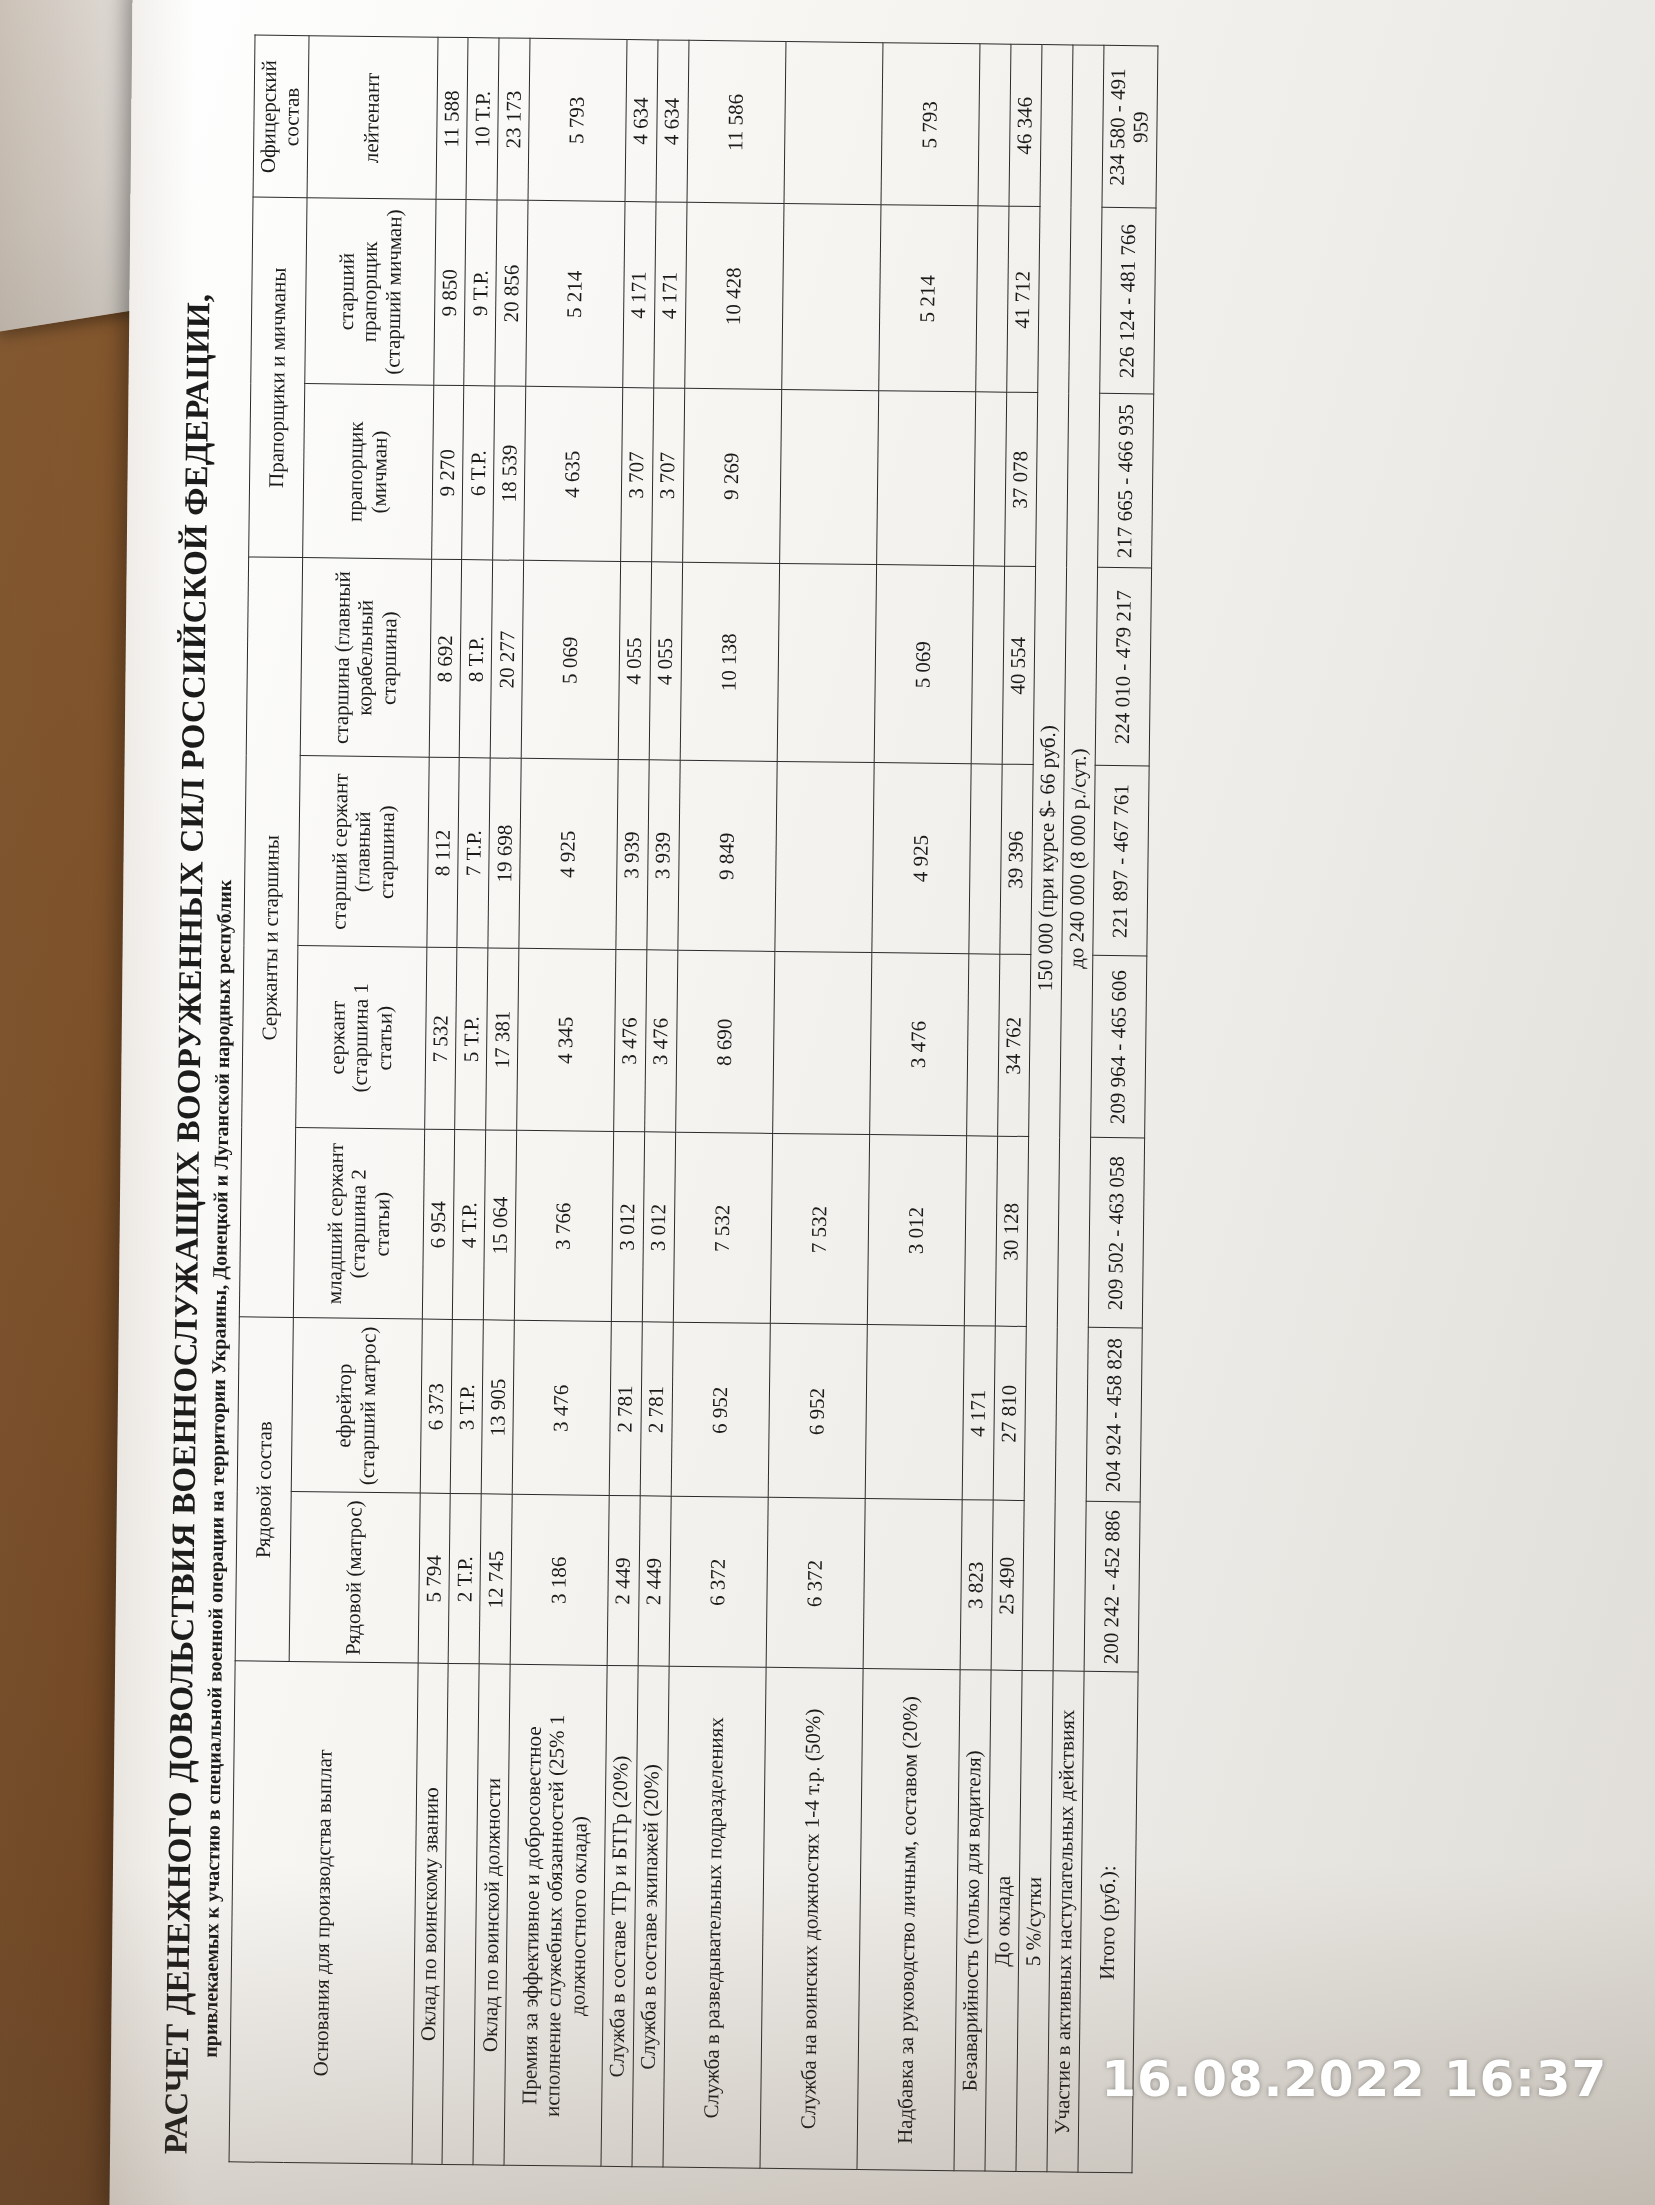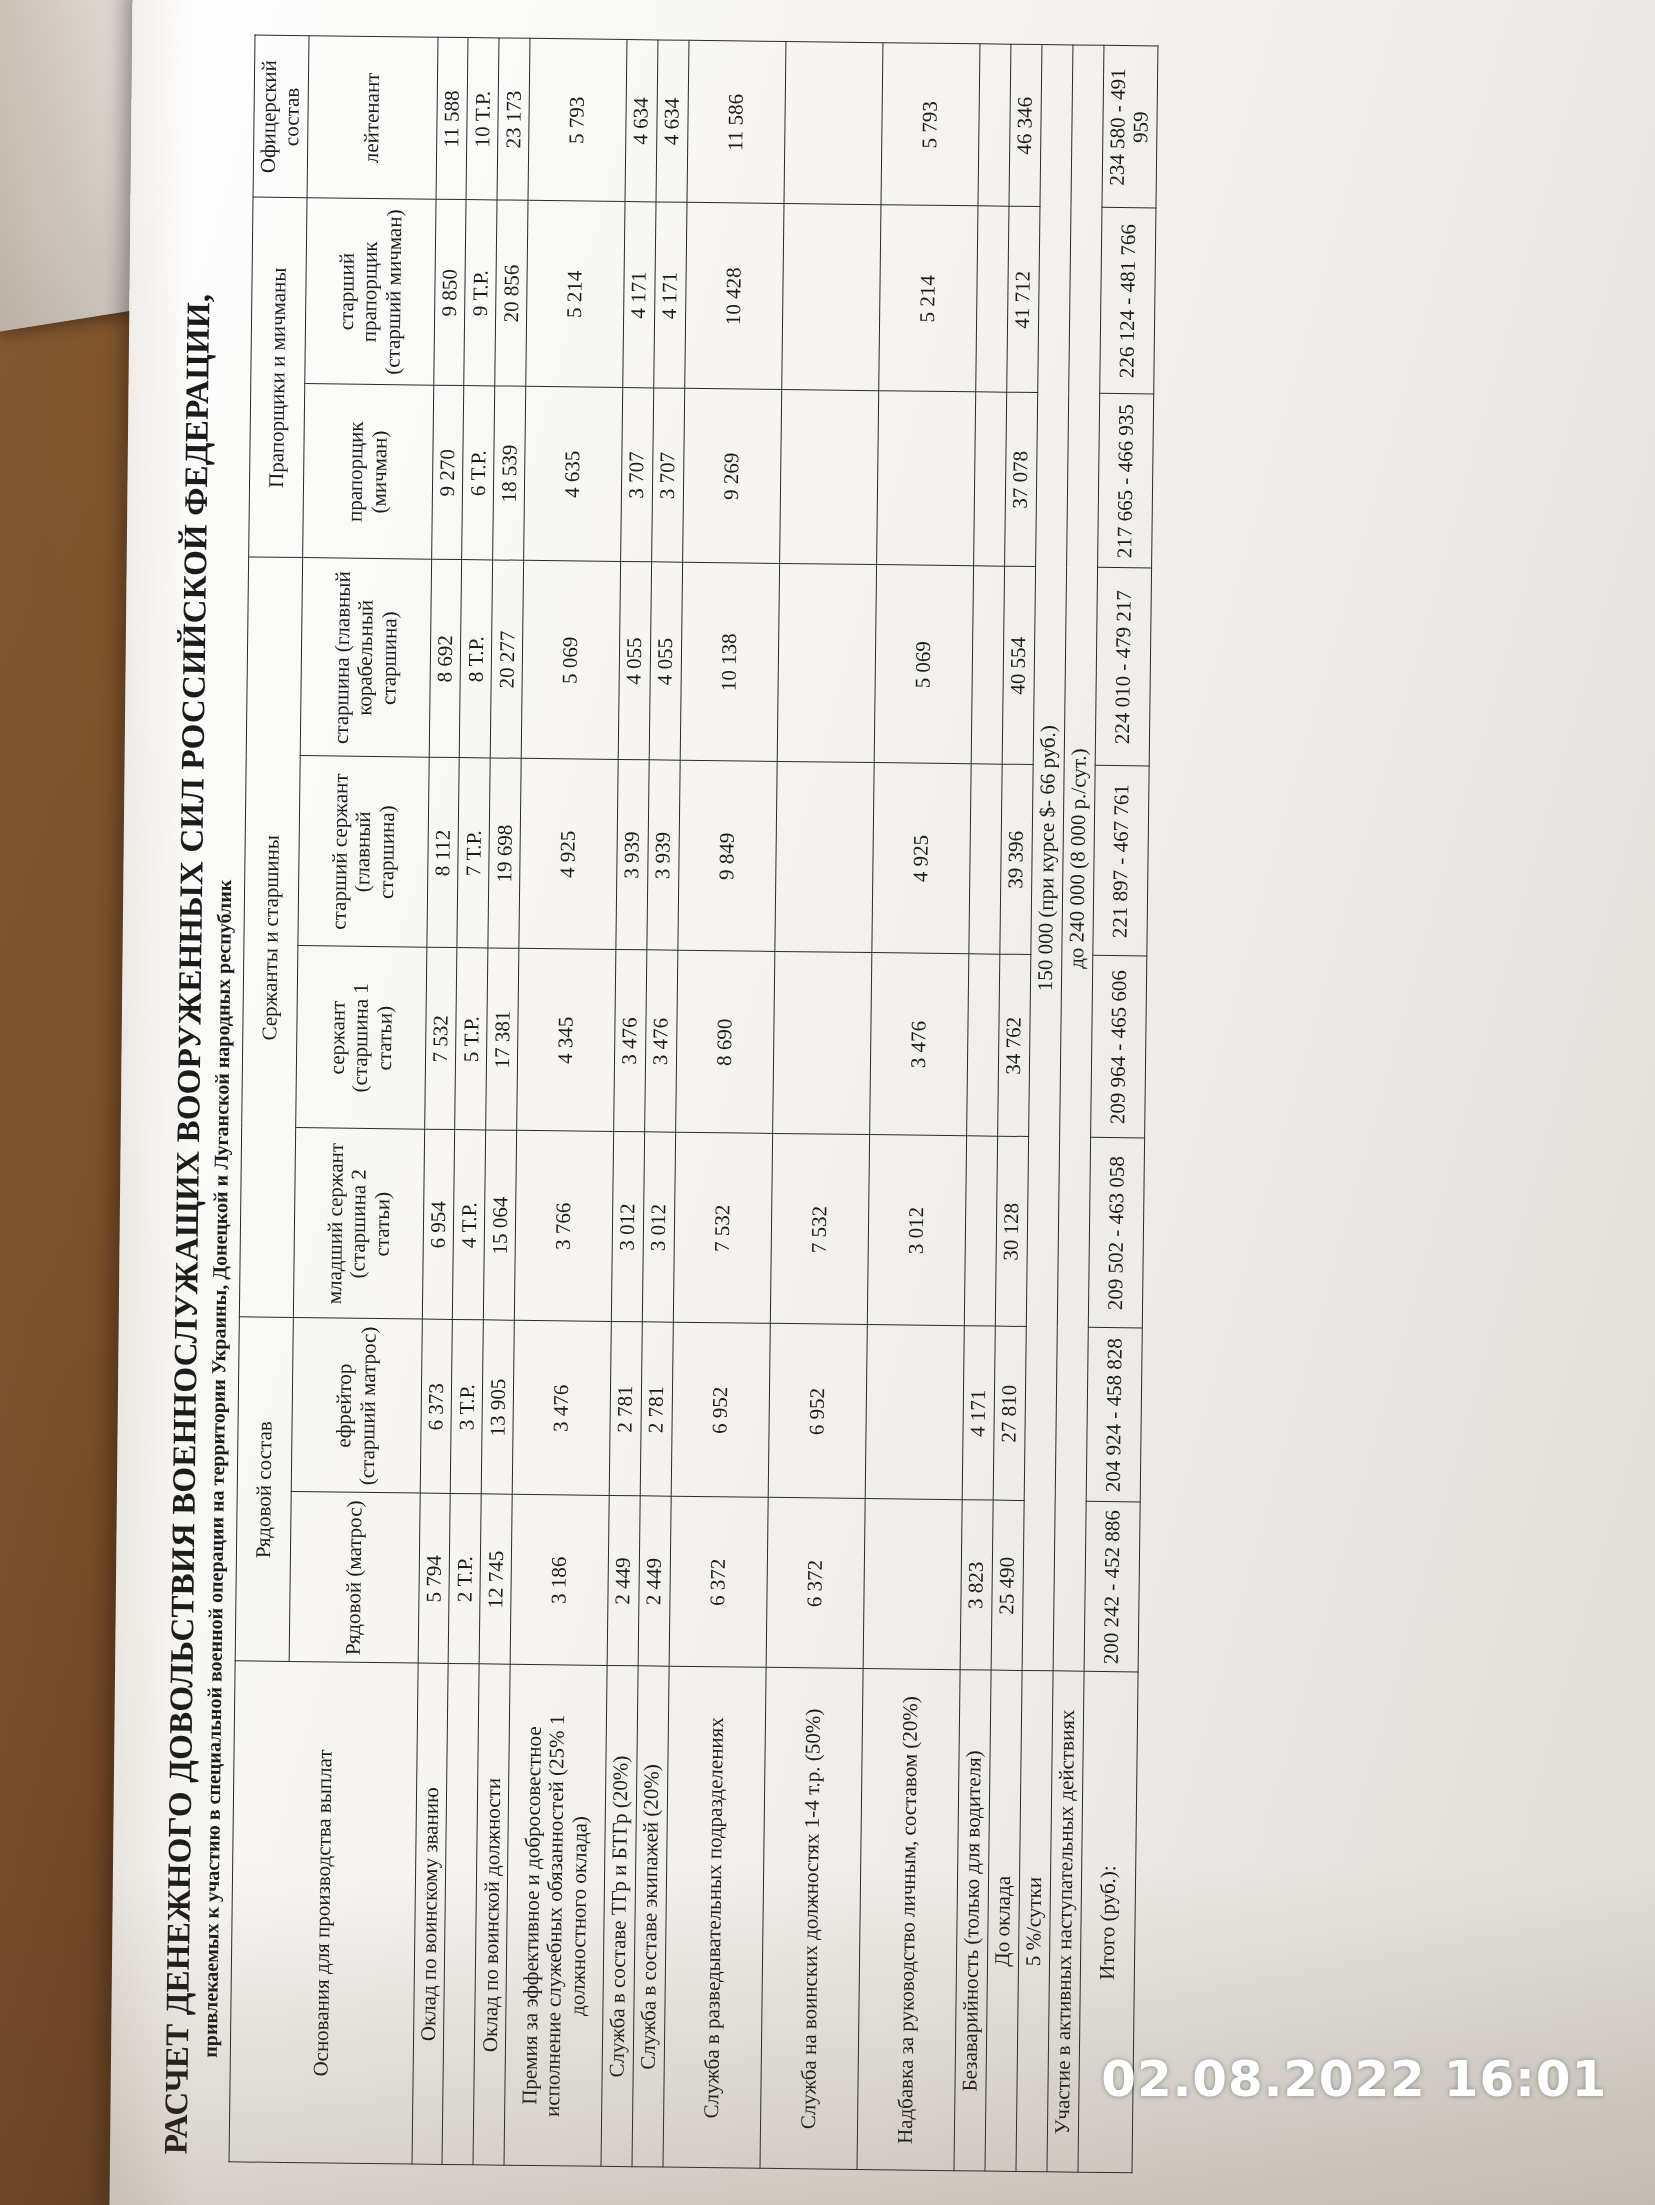--- a/index.html
+++ b/index.html
@@ -329,15 +329,15 @@
           </tr>
         </tbody>
       </table>
 
     </div>
   </div>
 
   <div class="shade-l"></div>
   <div class="shade-b"></div>
 
-  <div class="stamp">02.08.2022 16:01</div>
+  <div class="stamp">16.08.2022 16:37</div>
 </div>
 
 
 </body></html>

